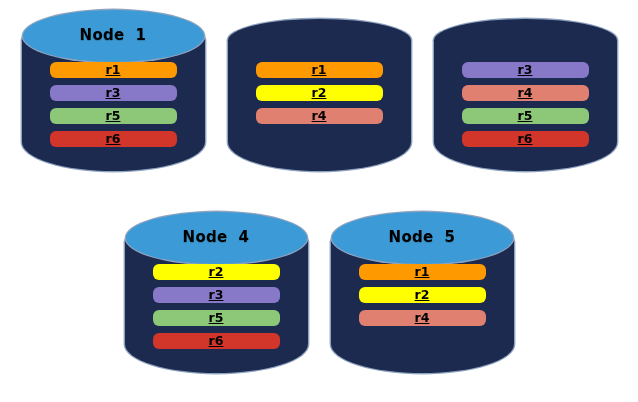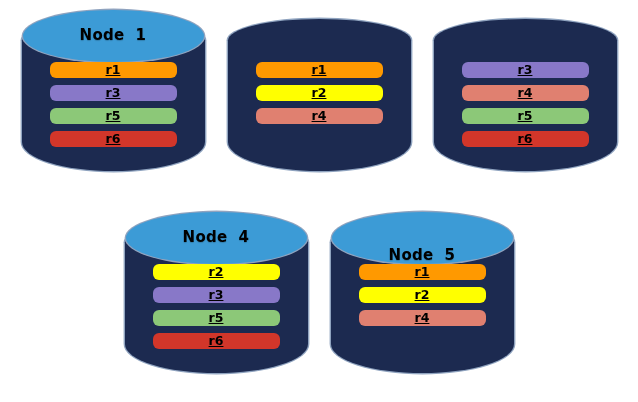--- a/index.html
+++ b/index.html
@@ -149,21 +149,21 @@
         </div>
         <div class="replicas">
           <div class="replica" style="background: rgb(255, 255, 0); color: rgb(0, 0, 0);">r2</div>
           <div class="replica" style="background: rgb(136, 120, 200); color: rgb(0, 0, 0);">r3</div>
           <div class="replica" style="background: rgb(140, 200, 120); color: rgb(0, 0, 0);">r5</div>
           <div class="replica" style="background: rgb(210, 54, 42); color: rgb(0, 0, 0);">r6</div>
         </div>
       </div>
       <div class="node">
         <div class="cyl-body" style="background: rgb(28, 42, 80);"></div>
-        <div class="cyl-top" style="background: rgb(60, 155, 214); align-items: flex-end;">
+        <div class="cyl-top" style="background: rgb(60, 155, 214);">
           <span class="node-title">Node  5</span>
         </div>
         <div class="replicas">
           <div class="replica" style="background: rgb(255, 153, 0); color: rgb(0, 0, 0);">r1</div>
           <div class="replica" style="background: rgb(255, 255, 0); color: rgb(0, 0, 0);">r2</div>
           <div class="replica" style="background: rgb(224, 128, 112); color: rgb(0, 0, 0);">r4</div>
         </div>
       </div>
     </div>
 </div>

